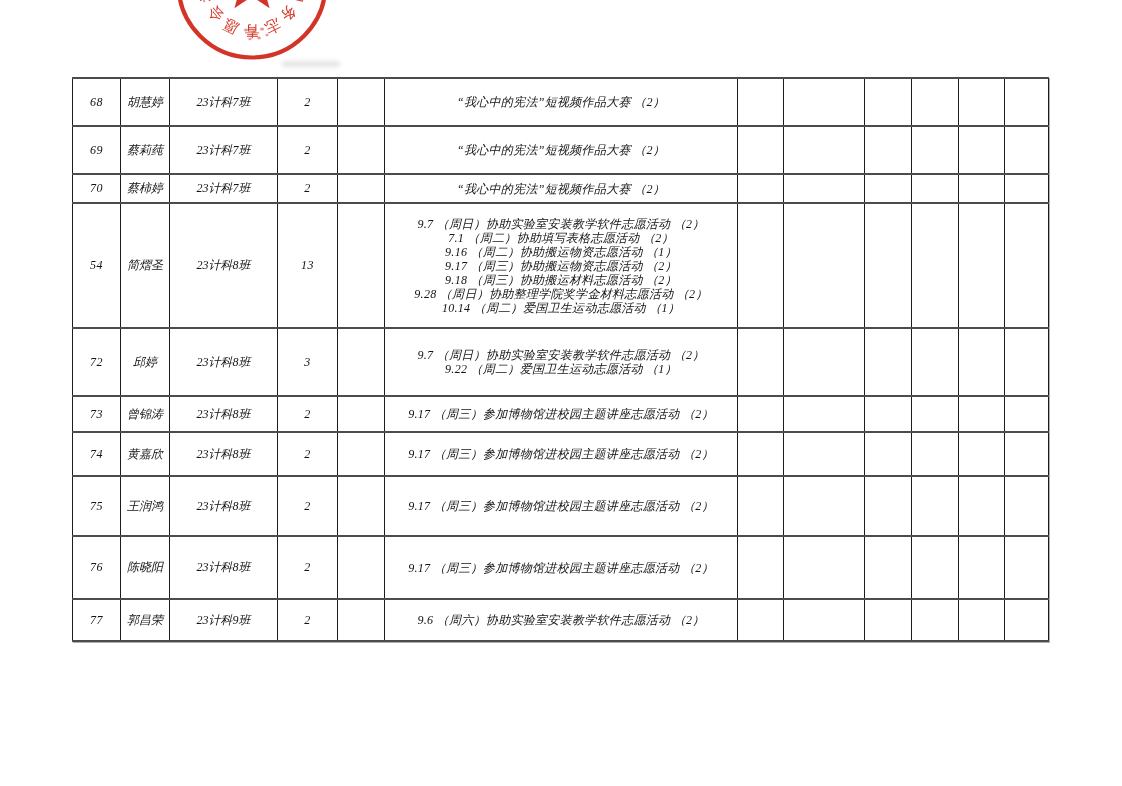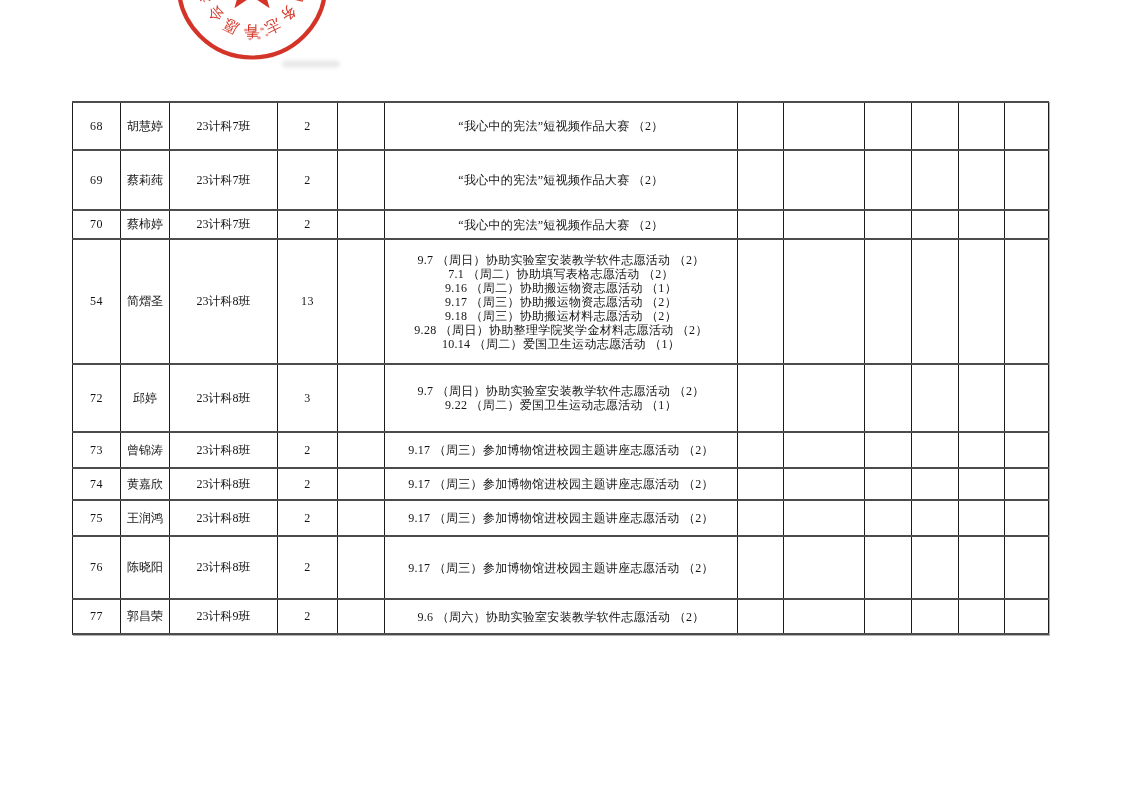--- a/index.html
+++ b/index.html
@@ -28,25 +28,26 @@
     left: 282px; top: 61px;
     width: 58px; height: 6px;
     background: #cfcfcf;
     border-radius: 3px;
     filter: blur(2px);
     opacity: 0.55;
   }
   
   table.roster {
     position: absolute;
-    left: 72px; top: 101px;
+    left: 72px; top: 77px;
     width: 977px;
     border-collapse: collapse;
     table-layout: fixed;
     box-shadow: 1px 1px 0 #b0b0b0;
+    font-style: italic;
   }
   table.roster td {
     border-left: 1px solid #1c1c1c;
     border-right: 1px solid #1c1c1c;
     border-top: 2px solid #4c4c4c;
     border-bottom: 2px solid #4c4c4c;
     text-align: center;
     vertical-align: middle;
     color: #141414;
     font-size: 12px;
@@ -131,21 +132,21 @@
         <td class="acts">
           <div class="act-line">“我心中的宪法”短视频作品大赛 （2）</div>
         </td>
         <td></td>
           <td></td>
         <td></td>
           <td></td>
         <td></td>
           <td></td>
       </tr>
-      <tr style="height:60px">
+      <tr style="height:48px">
         <td class="num">69</td>
         <td class="name">蔡莉莼</td>
         <td>23计科7班</td>
         <td class="num">2</td>
         <td></td>
         <td class="acts">
           <div class="act-line">“我心中的宪法”短视频作品大赛 （2）</div>
         </td>
         <td></td>
           <td></td>
@@ -218,37 +219,37 @@
         <td class="acts">
           <div class="act-line">9.17 （周三）参加博物馆进校园主题讲座志愿活动 （2）</div>
         </td>
         <td></td>
           <td></td>
         <td></td>
           <td></td>
         <td></td>
           <td></td>
       </tr>
-      <tr style="height:32px">
+      <tr style="height:44px">
         <td class="num">74</td>
         <td class="name">黄嘉欣</td>
         <td>23计科8班</td>
         <td class="num">2</td>
         <td></td>
         <td class="acts">
           <div class="act-line">9.17 （周三）参加博物馆进校园主题讲座志愿活动 （2）</div>
         </td>
         <td></td>
           <td></td>
         <td></td>
           <td></td>
         <td></td>
           <td></td>
       </tr>
-      <tr style="height:36px">
+      <tr style="height:60px">
         <td class="num">75</td>
         <td class="name">王润鸿</td>
         <td>23计科8班</td>
         <td class="num">2</td>
         <td></td>
         <td class="acts">
           <div class="act-line">9.17 （周三）参加博物馆进校园主题讲座志愿活动 （2）</div>
         </td>
         <td></td>
           <td></td>
@@ -266,21 +267,21 @@
         <td class="acts">
           <div class="act-line">9.17 （周三）参加博物馆进校园主题讲座志愿活动 （2）</div>
         </td>
         <td></td>
           <td></td>
         <td></td>
           <td></td>
         <td></td>
           <td></td>
       </tr>
-      <tr style="height:35px">
+      <tr style="height:42px">
         <td class="num">77</td>
         <td class="name">郭昌荣</td>
         <td>23计科9班</td>
         <td class="num">2</td>
         <td></td>
         <td class="acts">
           <div class="act-line">9.6 （周六）协助实验室安装教学软件志愿活动 （2）</div>
         </td>
         <td></td>
           <td></td>

